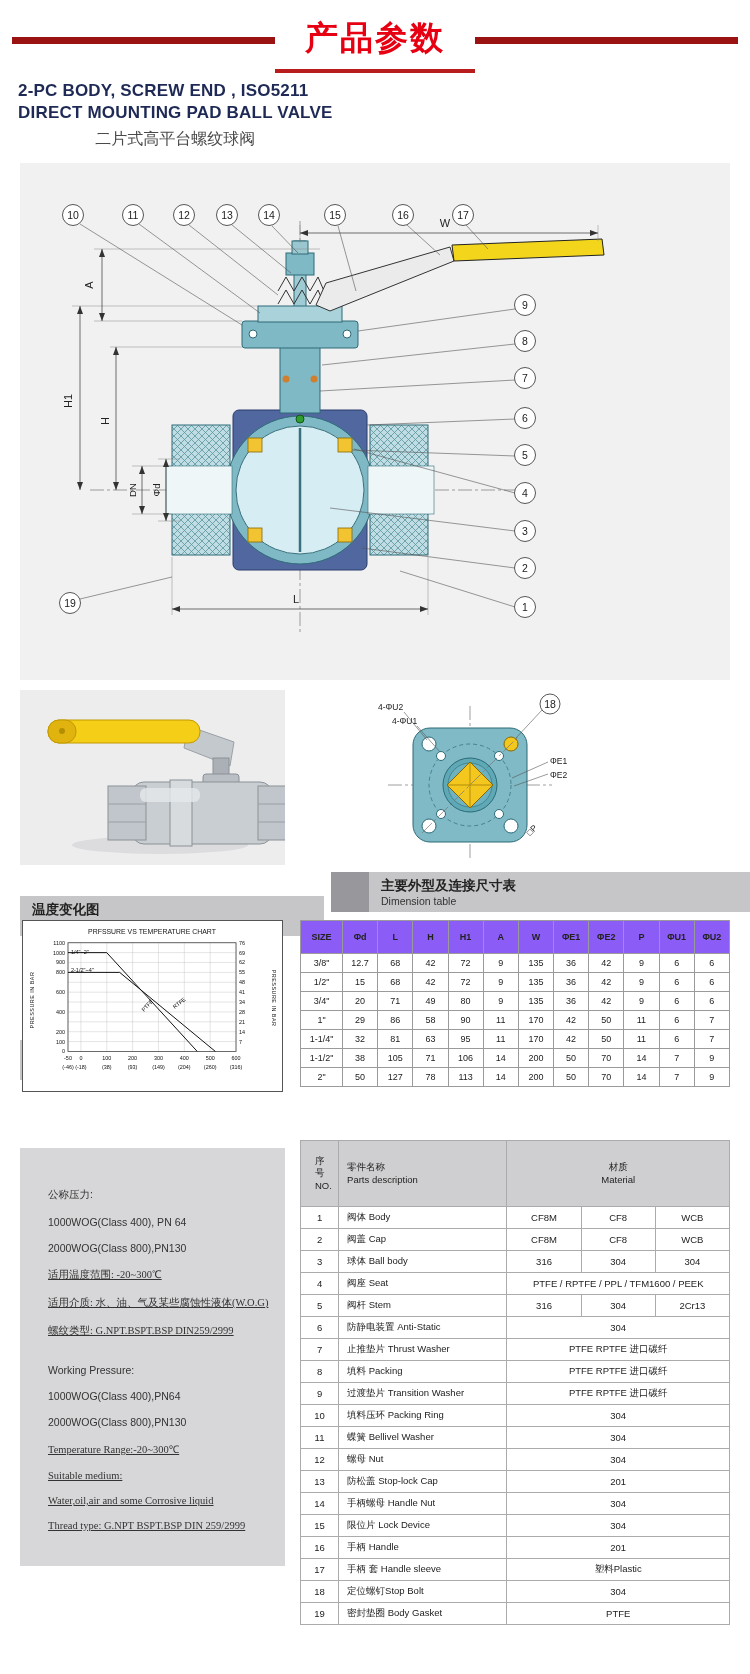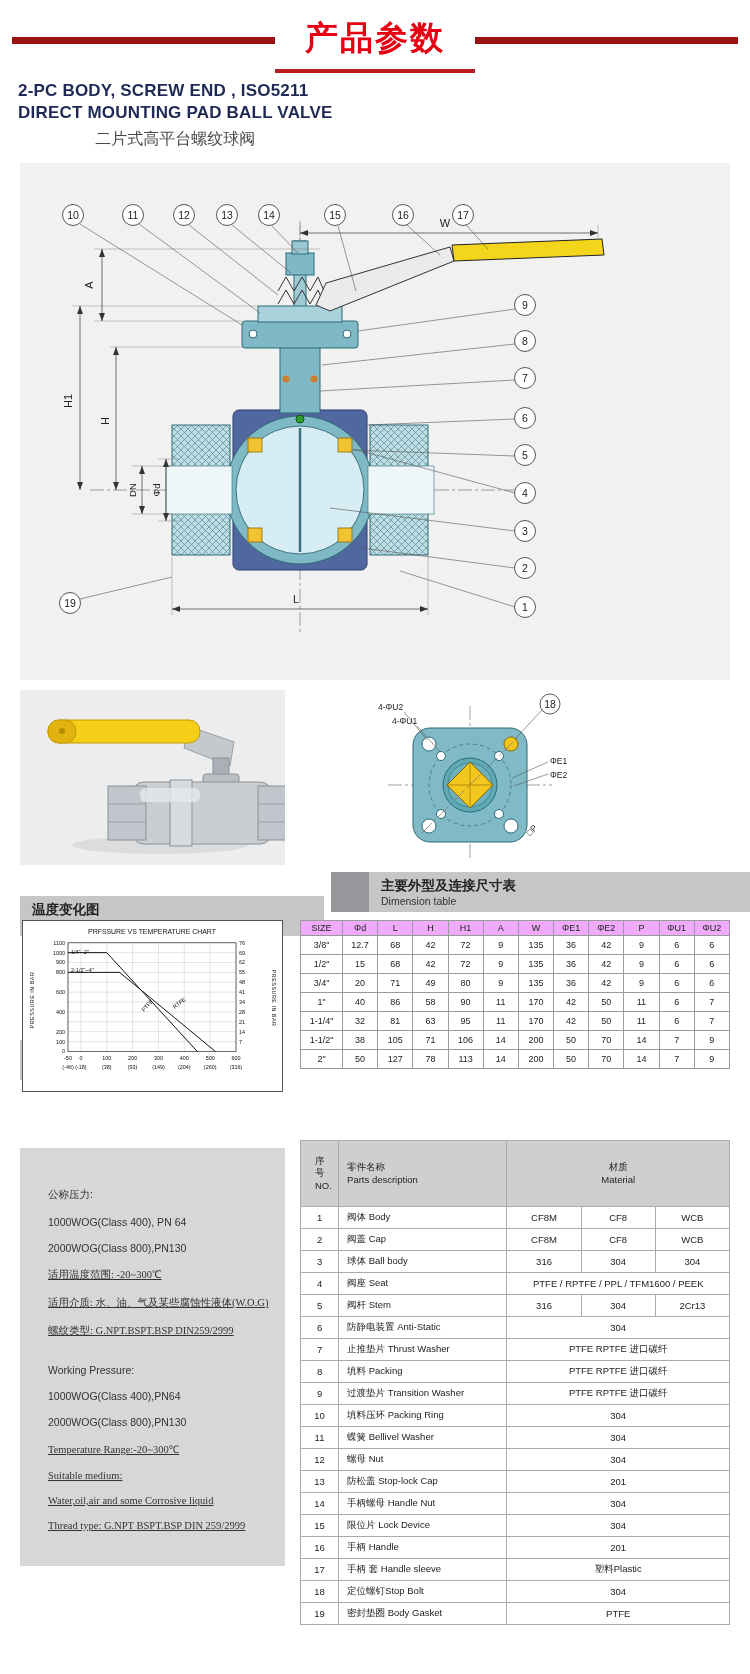--- a/index.html
+++ b/index.html
@@ -45,21 +45,21 @@
 .tick-r{text-anchor:end;}
 .tick-c{text-anchor:middle;}
 .grid{stroke:#bdbdbd;stroke-width:.4;}
 .ct-frame{fill:none;stroke:#444;stroke-width:.8;}
 .serie{fill:none;stroke:#111;stroke-width:1;}
 
 
 .dim-table-wrap{position:absolute;top:920px;left:300px;width:430px;}
 table{border-collapse:collapse;width:100%;table-layout:fixed;}
 .dim-table th,.dim-table td{border:1px solid #9a9a9c;font-size:9px;text-align:center;padding:4px 0;color:#222;}
-.dim-table thead th{background:#f0abfc;font-weight:normal;padding:2px 0;}
+.dim-table thead th{background:#8b5cf6;font-weight:bold;padding:11px 0;}
 .dim-table td{background:#fff;}
 .dim-table col.c-size{width:42px;}
 .parts-wrap{position:absolute;top:1140px;left:300px;width:430px;}
 .parts-table th,.parts-table td{border:1px solid #ababad;font-size:9.5px;color:#222;padding:4px 2px;}
 .parts-table thead th{background:#cfcfd1;font-weight:normal;padding:14px;line-height:1.3;}
 .parts-table thead th.pt-name{text-align:left;padding-left:8px;}
 .parts-table td.pt-no{text-align:center;}
 .parts-table td.pt-name{text-align:left;padding-left:8px;}
 .parts-table td.pt-mat{text-align:center;}
 col.c-no{width:38px;}col.c-nm{width:168px;}col.c-m{width:74px;}
@@ -488,21 +488,21 @@
             <td>9</td>
             <td>135</td>
             <td>36</td>
             <td>42</td>
             <td>9</td>
             <td>6</td>
             <td>6</td>
           </tr>
           <tr>
             <td>1"</td>
-            <td>40</td>
+            <td>29</td>
             <td>86</td>
             <td>58</td>
             <td>90</td>
             <td>11</td>
             <td>170</td>
             <td>42</td>
             <td>50</td>
             <td>11</td>
             <td>6</td>
             <td>7</td>

